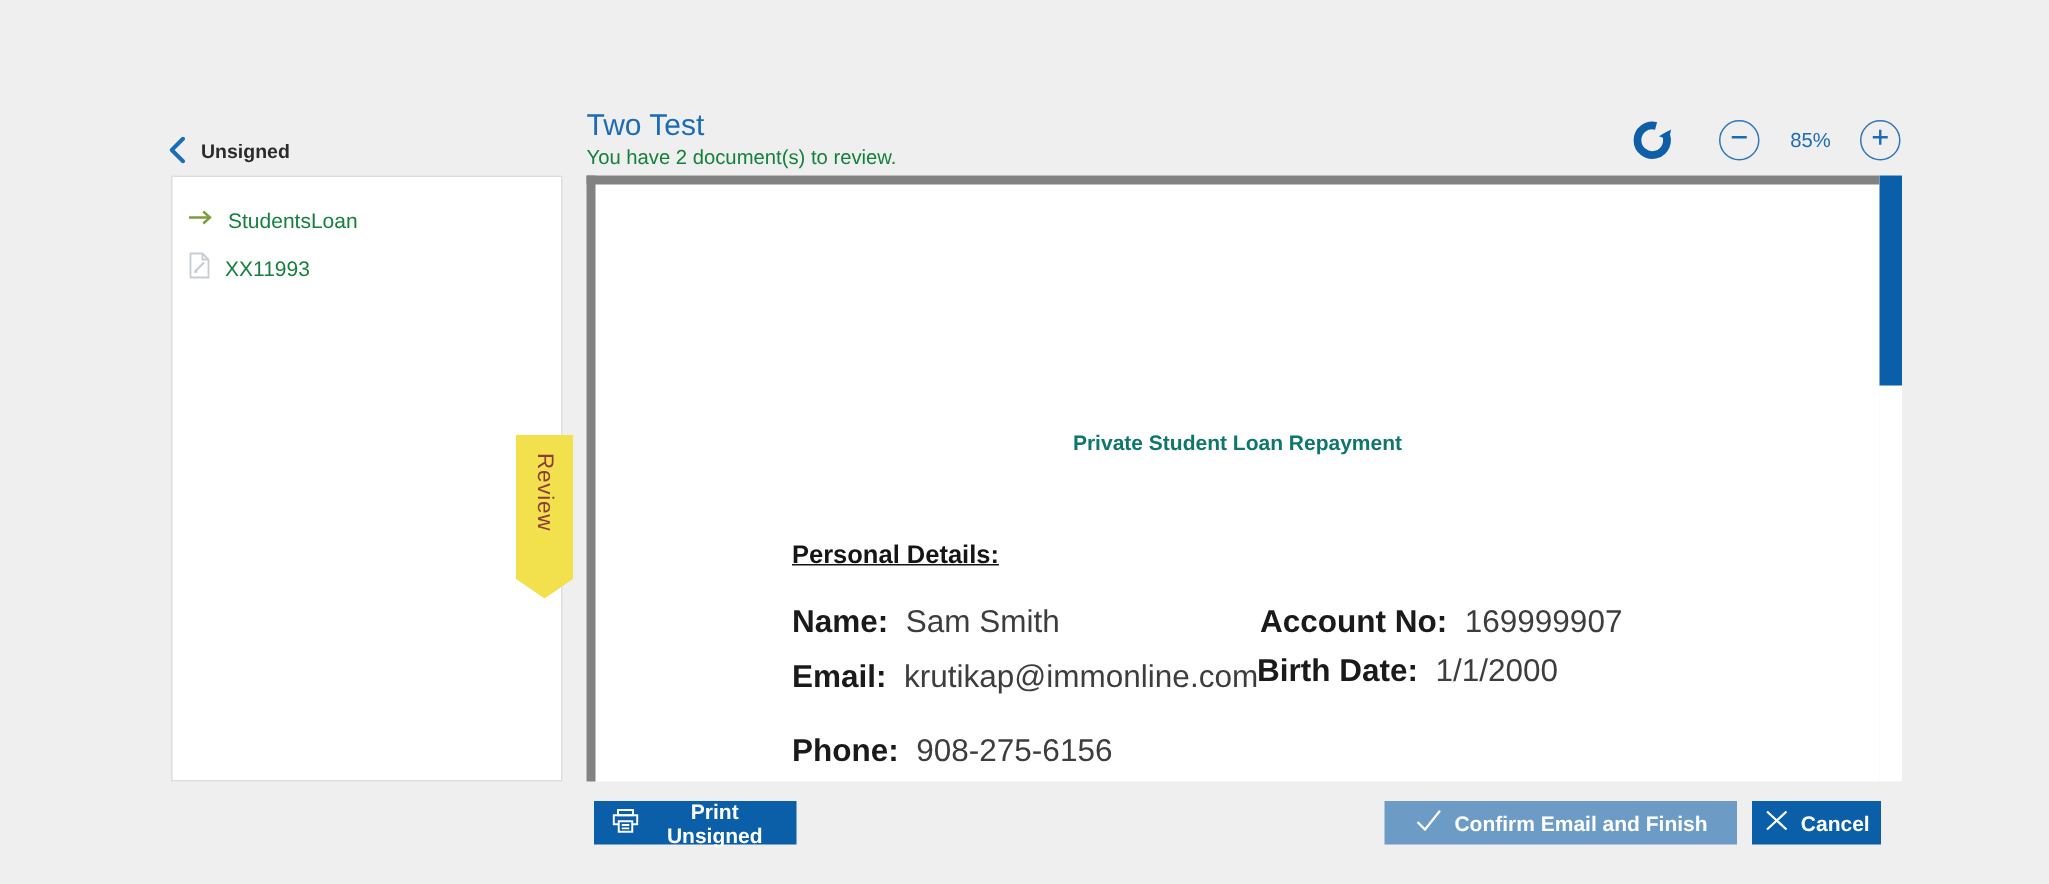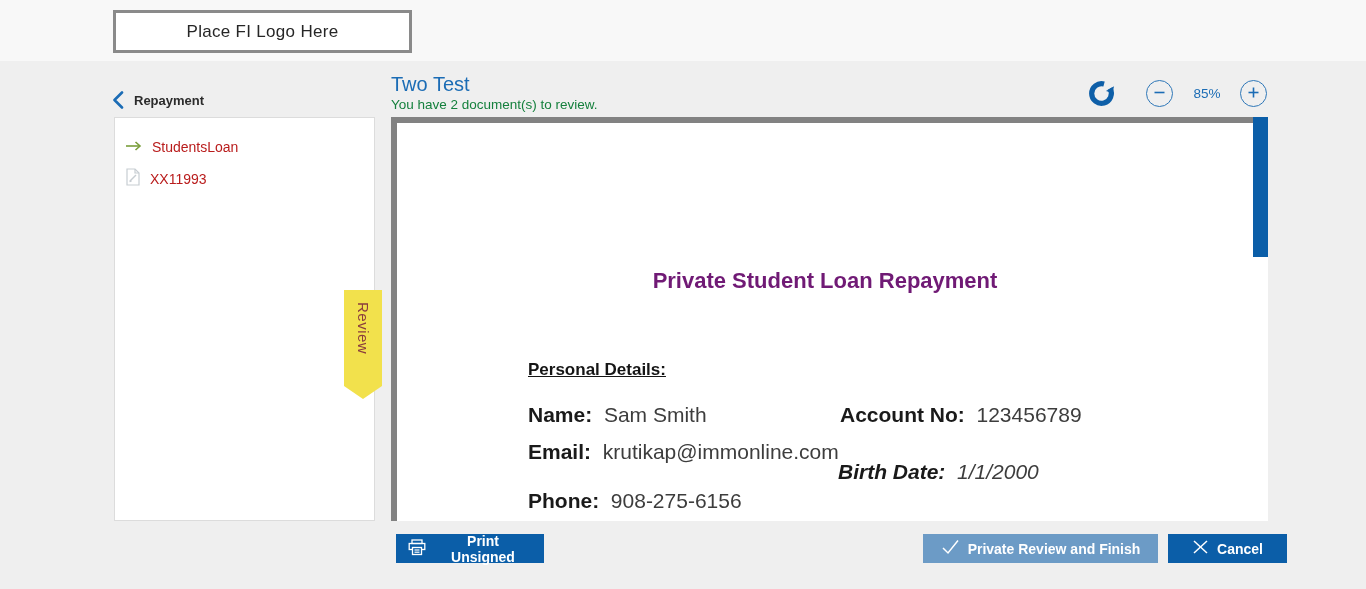--- a/index.html
+++ b/index.html
@@ -15,21 +15,21 @@
               font-size: 17px; color: #262626; letter-spacing: 0.3px; }
 
   
   .side-head { position: absolute; left: 112px; top: 91px; display: flex; align-items: center; gap: 10px; }
   .side-head .chev { width: 12px; height: 18px; display: inline-block; }
   .side-head .lbl { font-size: 13px; font-weight: bold; color: #2B2B2B; }
 
   .sidebar { position: absolute; left: 114px; top: 117px; width: 261px; height: 404px;
              background: #FFFFFF; border: 1px solid #DCDCDC; }
   .doc-item { position: absolute; left: 10px; display: flex; align-items: center; gap: 9px; height: 22px; cursor: pointer; }
-  .doc-item .txt { font-size: 14px; color: #b91c1c; }
+  .doc-item .txt { font-size: 14px; color: #15803d; }
   .doc-item.item-0 { top: 18px; }
   .doc-item.item-1 { top: 50px; }
 
   
   .ribbon { position: absolute; left: 344px; top: 290px; width: 38px; height: 109px; z-index: 5;
             background: #F2E14C;
             clip-path: polygon(0 0, 100% 0, 100% 88%, 50% 100%, 0 88%);
             display: flex; align-items: flex-start; justify-content: center; }
   .ribbon .rtext { writing-mode: vertical-rl; font-size: 15px; color: #8B3D3D; margin-top: 12px; letter-spacing: 0.5px; }
 
@@ -42,61 +42,56 @@
   .zoom-circle { position: absolute; width: 27px; height: 27px; border: 1px solid #2E77B8; border-radius: 50%;
                  background: transparent; display: flex; align-items: center; justify-content: center; cursor: pointer; }
   .zoom-out { left: 1146px; top: 80px; }
   .zoom-in  { left: 1240px; top: 80px; }
   .zoom-pct { position: absolute; left: 1183px; top: 86px; width: 48px; text-align: center;
               font-size: 13.5px; color: #1B6CB5; }
 
   
   .viewer { position: absolute; left: 391px; top: 117px; width: 862px; height: 404px;
             background: #FFFFFF; border-top: 6px solid #828282; border-left: 6px solid #828282; }
-  .doc-title { position: absolute; left: 0; right: 0; top: 145px; text-align: center;
-               font-size: 22px; font-weight: bold; color: #701a75; }
+  .doc-title { position: absolute; left: 0; right: 0; top: 164px; text-align: center;
+               font-size: 14px; font-weight: bold; color: #0f766e; }
   .section-head { position: absolute; left: 131px; top: 237px; font-size: 17px; font-weight: bold;
                   color: #151515; text-decoration: underline; text-align: right; }
   .field { position: absolute; font-size: 21px; color: #3D3D3D; white-space: nowrap; }
   .field b { color: #1A1A1A; font-weight: bold; }
   .f-name  { left: 131px; top: 280px; }
   .f-acct  { left: 443px; top: 280px; }
   .f-email { left: 131px; top: 317px; }
-  .f-birth { left: 441px; top: 337px; font-style: italic; }
+  .f-birth { left: 441px; top: 313px; }
   .f-phone { left: 131px; top: 366px; }
 
   
   .scroll-track { position: absolute; left: 1253px; top: 117px; width: 15px; height: 404px; background: #FFFFFF; }
   .scroll-thumb { position: absolute; left: 0; top: 0; width: 15px; height: 140px; background: #0B5EA8; cursor: grab; }
 
   
   .btn { position: absolute; top: 534px; height: 29px; display: flex; align-items: center; gap: 8px;
          color: #FFFFFF; font-size: 14px; font-weight: 600; padding: 0 12px; cursor: pointer; border: none; }
-  .btn-print   { left: 396px; width: 148px; background: #0B5EA8; justify-content: flex-start; }
+  .btn-print   { left: 396px; width: 135px; background: #0B5EA8; justify-content: flex-start; }
   .btn-confirm { left: 923px; width: 235px; background: #6C9BC6; justify-content: center; }
-  .btn-cancel  { left: 1168px; width: 119px; background: #0B5EA8; justify-content: center; }
+  .btn-cancel  { left: 1168px; width: 86px; background: #0B5EA8; justify-content: center; }
 </style>
 </head>
 <body>
 
 <div class="stage">
 
-  <div class="header">
-    <div class="logo-box">
-      <span>Place FI Logo Here</span>
-    </div>
-  </div>
 
   <div class="side-head">
     <span class="chev">
       <svg width="12" height="18" viewBox="0 0 12 18">
           <polyline points="10,1.5 2.5,9 10,16.5" fill="none" stroke="#1B6CB5" stroke-width="2.6" stroke-linecap="round" stroke-linejoin="round"></polyline>
         </svg>
     </span>
-    <span class="lbl">Repayment</span>
+    <span class="lbl">Unsigned</span>
   </div>
 
   <div class="sidebar">
     <div class="doc-item item-0">
       <span>
         <svg width="18" height="12" viewBox="0 0 18 12">
             <line x1="1" y1="6" x2="14" y2="6" stroke="#7A9E3B" stroke-width="1.6"></line>
             <polyline points="10.5,2 15,6 10.5,10" fill="none" stroke="#7A9E3B" stroke-width="1.6"></polyline>
           </svg>
       </span>
@@ -150,21 +145,21 @@
   <div class="viewer">
     <div class="doc-title">Private Student Loan Repayment</div>
     <div class="section-head">Personal Details:</div>
 
     <div class="field f-name">
       <b>Name:</b>&nbsp;
       <span>Sam Smith</span>
     </div>
     <div class="field f-acct">
       <b>Account No:</b>&nbsp;
-      <span>123456789</span>
+      <span>169999907</span>
     </div>
     <div class="field f-email">
       <b>Email:</b>&nbsp;
       <span>krutikap@immonline.com</span>
     </div>
     <div class="field f-birth">
       <b>Birth Date:</b>&nbsp;
       <span>1/1/2000</span>
     </div>
     <div class="field f-phone">
@@ -189,21 +184,21 @@
     </span>
     <span>Print Unsigned</span>
   </button>
 
   <button class="btn btn-confirm">
     <span>
       <svg width="19" height="16" viewBox="0 0 19 16">
           <polyline points="2,9 7,14 17,1.5" fill="none" stroke="#FFFFFF" stroke-width="1.5"></polyline>
         </svg>
     </span>
-    <span>Private Review and Finish</span>
+    <span>Confirm Email and Finish</span>
   </button>
 
   <button class="btn btn-cancel">
     <span>
       <svg width="17" height="16" viewBox="0 0 17 16">
           <line x1="2" y1="2" x2="15" y2="14" stroke="#FFFFFF" stroke-width="1.5"></line>
           <line x1="15" y1="2" x2="2" y2="14" stroke="#FFFFFF" stroke-width="1.5"></line>
         </svg>
     </span>
     <span>Cancel</span>

